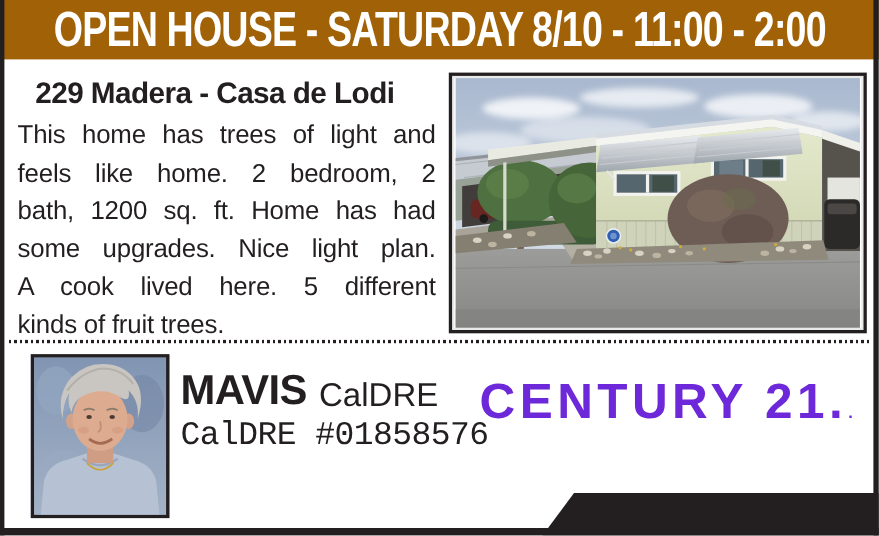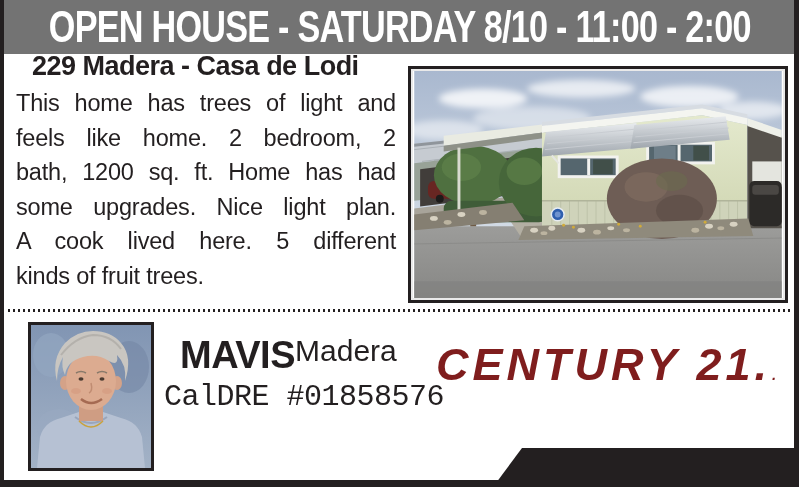--- a/index.html
+++ b/index.html
@@ -1,56 +1,56 @@
 <!DOCTYPE html>
 <html><head>
 <meta charset="utf-8">
 <style>
   html,body{margin:0;padding:0;background:#fff;}
   .ad{
     position:relative;width:799px;height:487px;background:#ffffff;overflow:hidden;
     font-family:"Liberation Sans",sans-serif;color:#231f20;
   }
   
-  .masthead{position:absolute;left:0;top:0;width:799px;height:54px;background:#737373;
+  .masthead{position:absolute;left:0;top:0;width:799px;height:54px;background:#a16207;
     display:flex;align-items:center;justify-content:center;}
   .masthead-text{color:#ffffff;font-weight:bold;font-size:45px;white-space:nowrap;
     transform:scaleX(0.76);letter-spacing:-1px;}
   .edge-left{position:absolute;left:0;top:0;width:4px;height:487px;background:#231f20;}
   .edge-right{position:absolute;right:0;top:0;width:5px;height:487px;background:#231f20;}
   .edge-bottom{position:absolute;left:0;bottom:0;width:799px;height:7px;background:#231f20;}
   .corner-trapezoid{position:absolute;left:480px;top:448px;width:319px;height:39px;background:#231f20;
     clip-path:polygon(42px 0,319px 0,319px 39px,13px 39px);}
   
-  .listing-text{position:absolute;left:16px;top:48px;width:380px;}
+  .listing-text{position:absolute;left:16px;top:67px;width:380px;}
   .listing-title{font-size:27px;font-weight:bold;line-height:36px;padding-left:16px;
     letter-spacing:-0.5px;margin-bottom:2px;white-space:nowrap;}
   .listing-body{font-size:23.5px;line-height:34.5px;letter-spacing:-0.2px;}
   .body-line{text-align:justify;}
   .body-line.just{text-align-last:justify;}
   
   .photo-frame{position:absolute;left:408px;top:66px;width:380px;height:237px;
     border:3px solid #231f20;box-sizing:border-box;background:#fff;
     box-shadow:inset 0 0 0 2px #e9e9e9;}
   .photo-frame svg{display:block;margin:2px;}
   
   .dotted-rule{position:absolute;left:8px;top:309px;width:784px;height:3px;
     background:repeating-linear-gradient(90deg,#231f20 0 2px,transparent 2px 5px);}
   
   .agent-photo{position:absolute;left:28px;top:322px;width:126px;height:149px;
     border:3px solid #231f20;box-sizing:border-box;background:#8e9fba;}
   .agent-photo svg{display:block;}
   .agent-info{position:absolute;left:164px;top:334px;}
-  .name-row{display:flex;align-items:flex-start;gap:0;white-space:nowrap;margin-left:16px;}
+  .name-row{display:flex;align-items:flex-end;gap:11px;white-space:nowrap;}
   .agent-first{font-size:38px;font-weight:bold;letter-spacing:-0.5px;}
   .agent-last{font-size:30px;}
   .agent-phone{font-size:34px;font-weight:bold;margin-top:3px;letter-spacing:0.5px;}
   .agent-license{font-size:30px;margin-top:3px;letter-spacing:-0.5px;font-family:Liberation Mono, monospace;}
   
-  .c21{position:absolute;left:436px;top:342px;color:#7f1d1d;font-style:italic;}
+  .c21{position:absolute;left:436px;top:342px;color:#6d28d9;}
   .c21-name{font-size:45px;font-weight:bold;letter-spacing:4px;white-space:nowrap;line-height:46px;}
   .c21-reg{font-size:15px;font-weight:bold;vertical-align:baseline;margin-left:1px;}
   .c21-office{font-size:24px;font-weight:bold;letter-spacing:5px;margin-top:3px;}
 </style>
 </head>
 <body>
 
 <div class="ad">
 
   <div class="masthead">
@@ -258,21 +258,21 @@
       <path d="M26,56 Q20,34 34,18 Q46,6 62,6 Q80,6 90,18 Q102,32 94,56 Q96,40 86,30 Q88,42 78,36 Q66,28 52,32 Q36,36 34,50 Q30,42 32,32 Q26,42 26,56 Z" fill="#c9c6c1"></path>
       <path d="M30,30 Q44,12 62,10 Q80,10 90,24" stroke="#b4b1ac" stroke-width="2" fill="none"></path>
 
       <path d="M48,96 Q60,108 72,96" stroke="#c9a23c" stroke-width="1.5" fill="none"></path>
     </svg>
   </div>
 
   <div class="agent-info">
     <div class="name-row">
       <span class="agent-first">MAVIS</span>
-      <span class="agent-last">Madera</span>
+      <span class="agent-last">CalDRE</span>
     </div>
     <div class="agent-license">CalDRE #01858576</div>
   </div>
 
   <div class="c21">
     <div class="c21-name"><span>CENTURY 21.</span><span class="c21-reg">.</span></div>
   </div>
 
   <div class="corner-trapezoid"></div>
   <div class="edge-left"></div>

